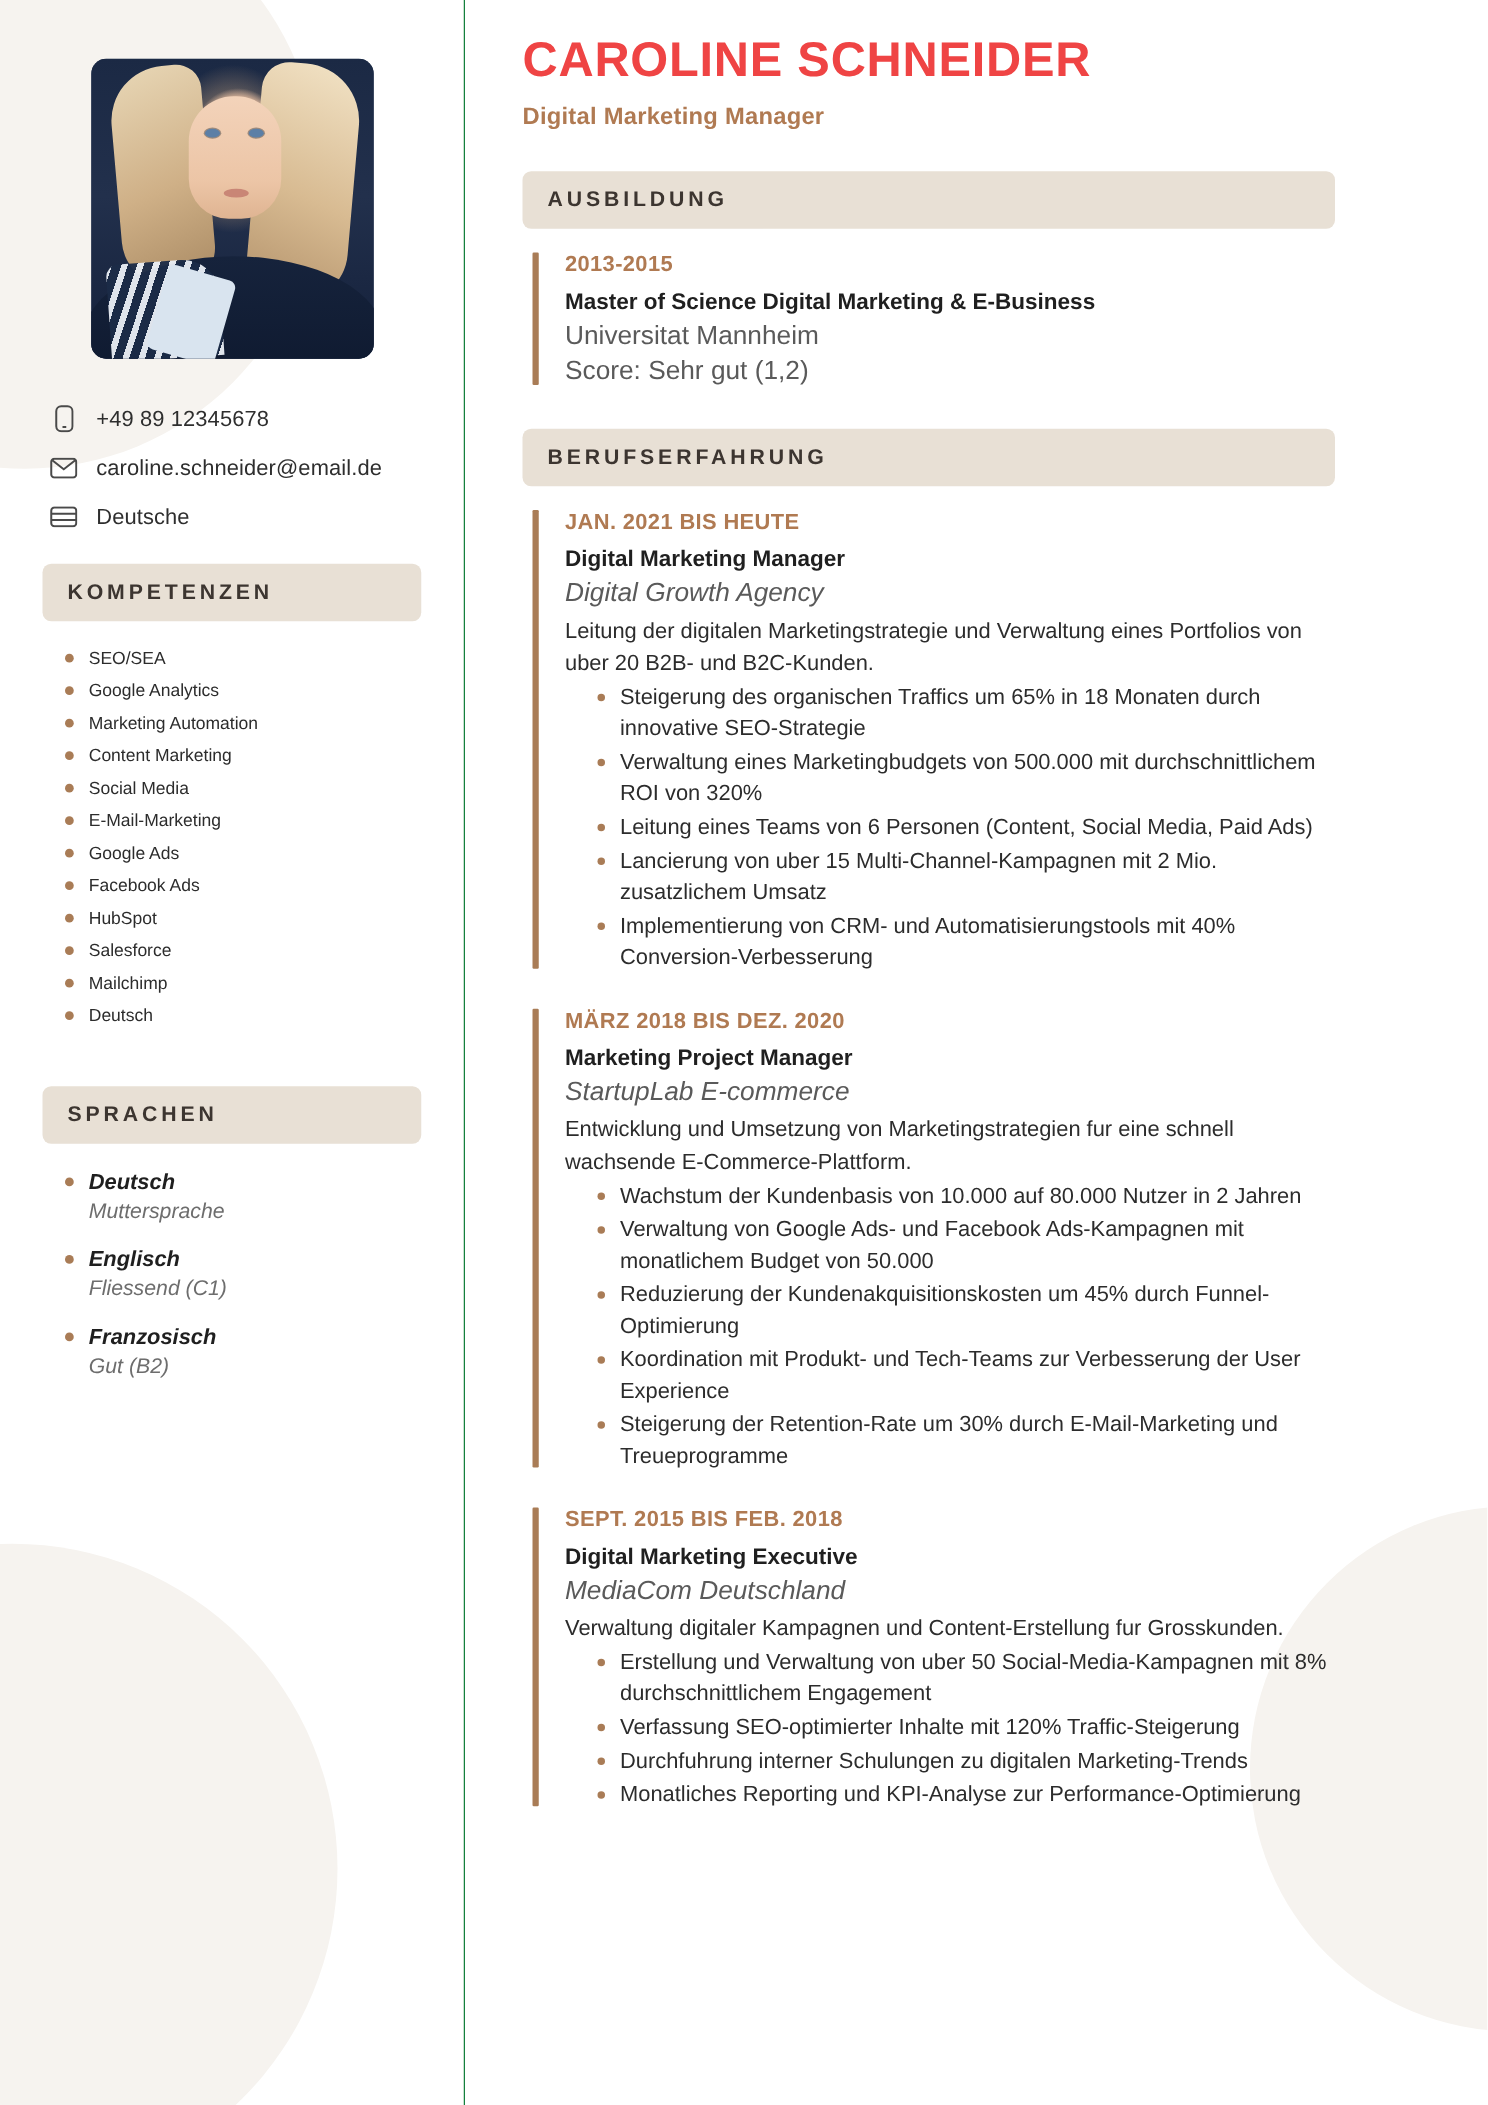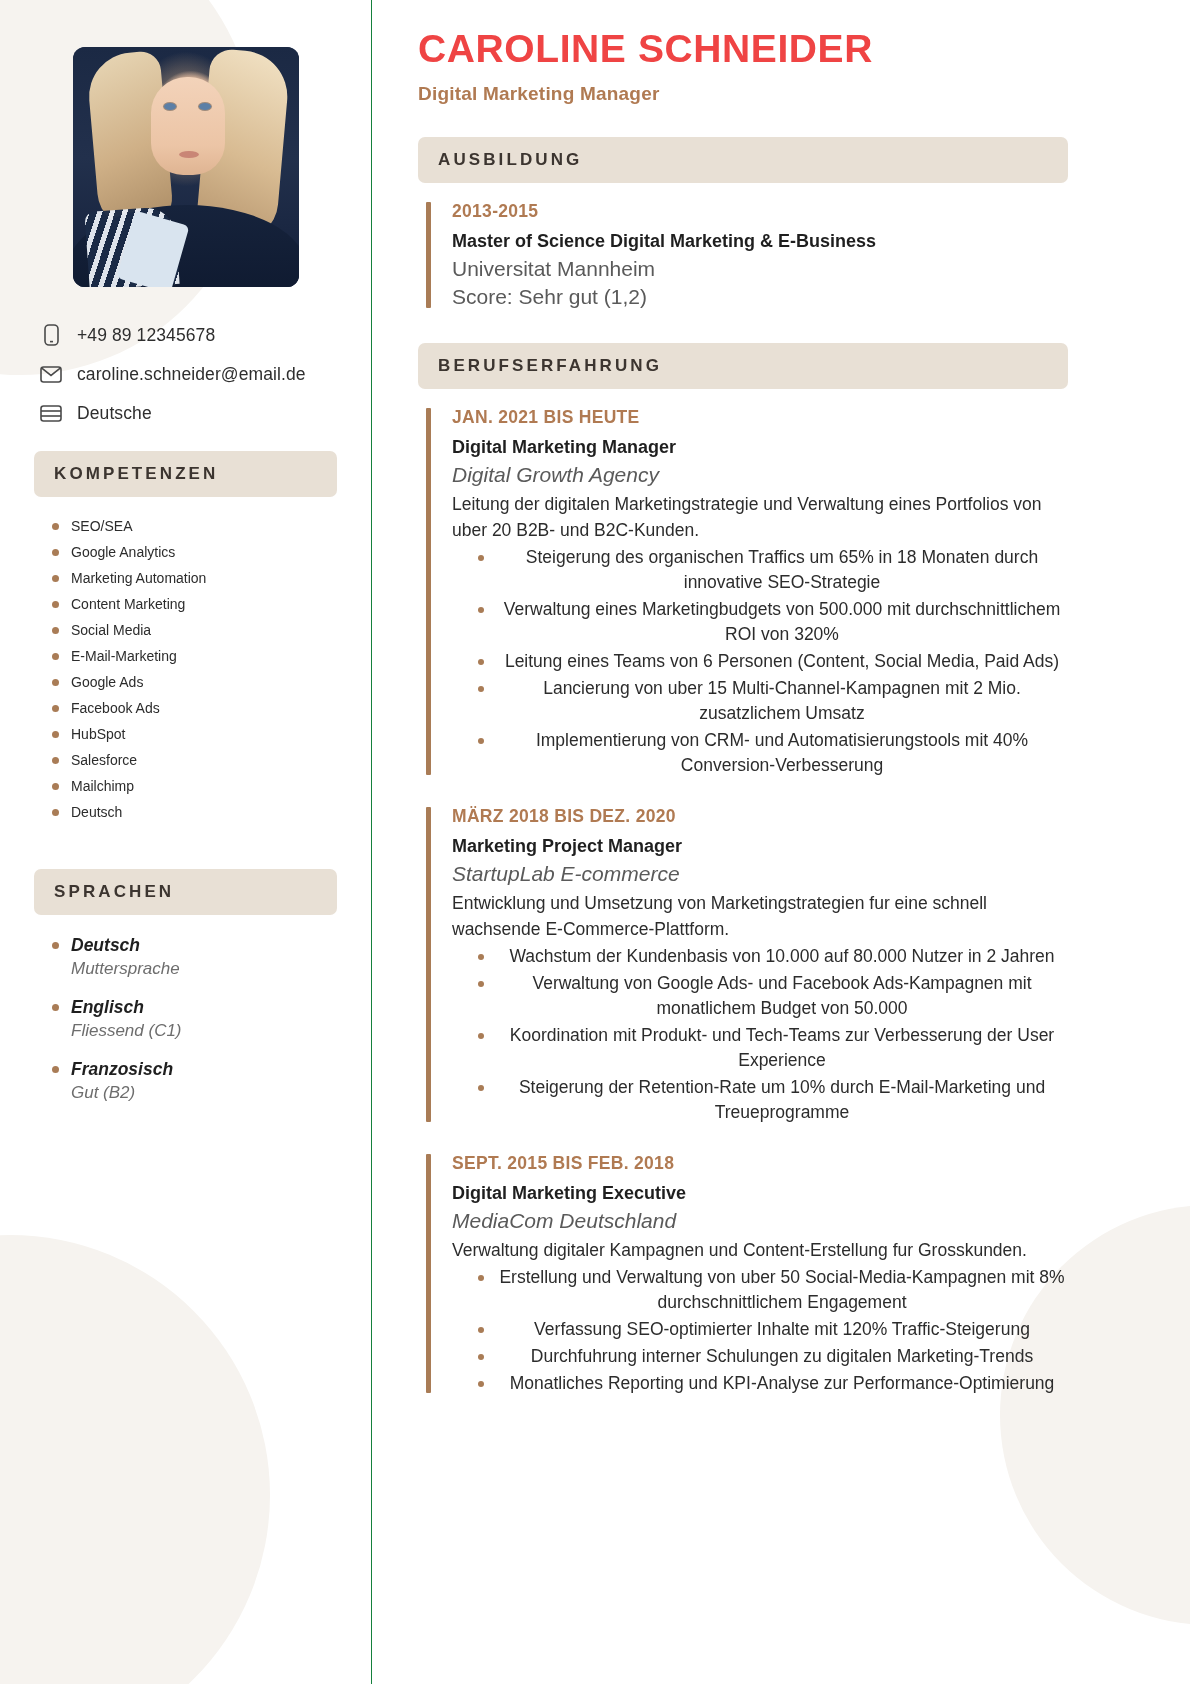--- a/index.html
+++ b/index.html
@@ -282,21 +282,20 @@
     font-size: 17.5px;
     color: #2c2c2c;
     line-height: 26px;
     margin-top: 2px;
   }
 
   .e-bullets {
     list-style: none;
     margin: 2px 0 0 0;
     padding-left: 23px;
-    text-align: center;
   }
   .e-bullets li {
     position: relative;
     padding-left: 21px;
     font-size: 17.5px;
     line-height: 25px;
     color: #2c2c2c;
     margin-bottom: 2px;
   }
   .e-bullets li::before {
@@ -433,22 +432,23 @@
       </div>
 
       <div class="entry">
         <div class="e-date upper">MÄRZ 2018 BIS DEZ. 2020</div>
         <div class="e-title">Marketing Project Manager</div>
         <div class="e-org italic">StartupLab E-commerce</div>
         <div class="e-desc">Entwicklung und Umsetzung von Marketingstrategien fur eine schnell wachsende E-Commerce-Plattform.</div>
         <ul class="e-bullets">
           <li>Wachstum der Kundenbasis von 10.000 auf 80.000 Nutzer in 2 Jahren</li>
           <li>Verwaltung von Google Ads- und Facebook Ads-Kampagnen mit monatlichem Budget von 50.000</li>
+          <li>Reduzierung der Kundenakquisitionskosten um 45% durch Funnel-Optimierung</li>
           <li>Koordination mit Produkt- und Tech-Teams zur Verbesserung der User Experience</li>
-          <li>Steigerung der Retention-Rate um 10% durch E-Mail-Marketing und Treueprogramme</li>
+          <li>Steigerung der Retention-Rate um 30% durch E-Mail-Marketing und Treueprogramme</li>
         </ul>
       </div>
 
       <div class="entry">
         <div class="e-date upper">SEPT. 2015 BIS FEB. 2018</div>
         <div class="e-title">Digital Marketing Executive</div>
         <div class="e-org italic">MediaCom Deutschland</div>
         <div class="e-desc">Verwaltung digitaler Kampagnen und Content-Erstellung fur Grosskunden.</div>
         <ul class="e-bullets">
           <li>Erstellung und Verwaltung von uber 50 Social-Media-Kampagnen mit 8% durchschnittlichem Engagement</li>

